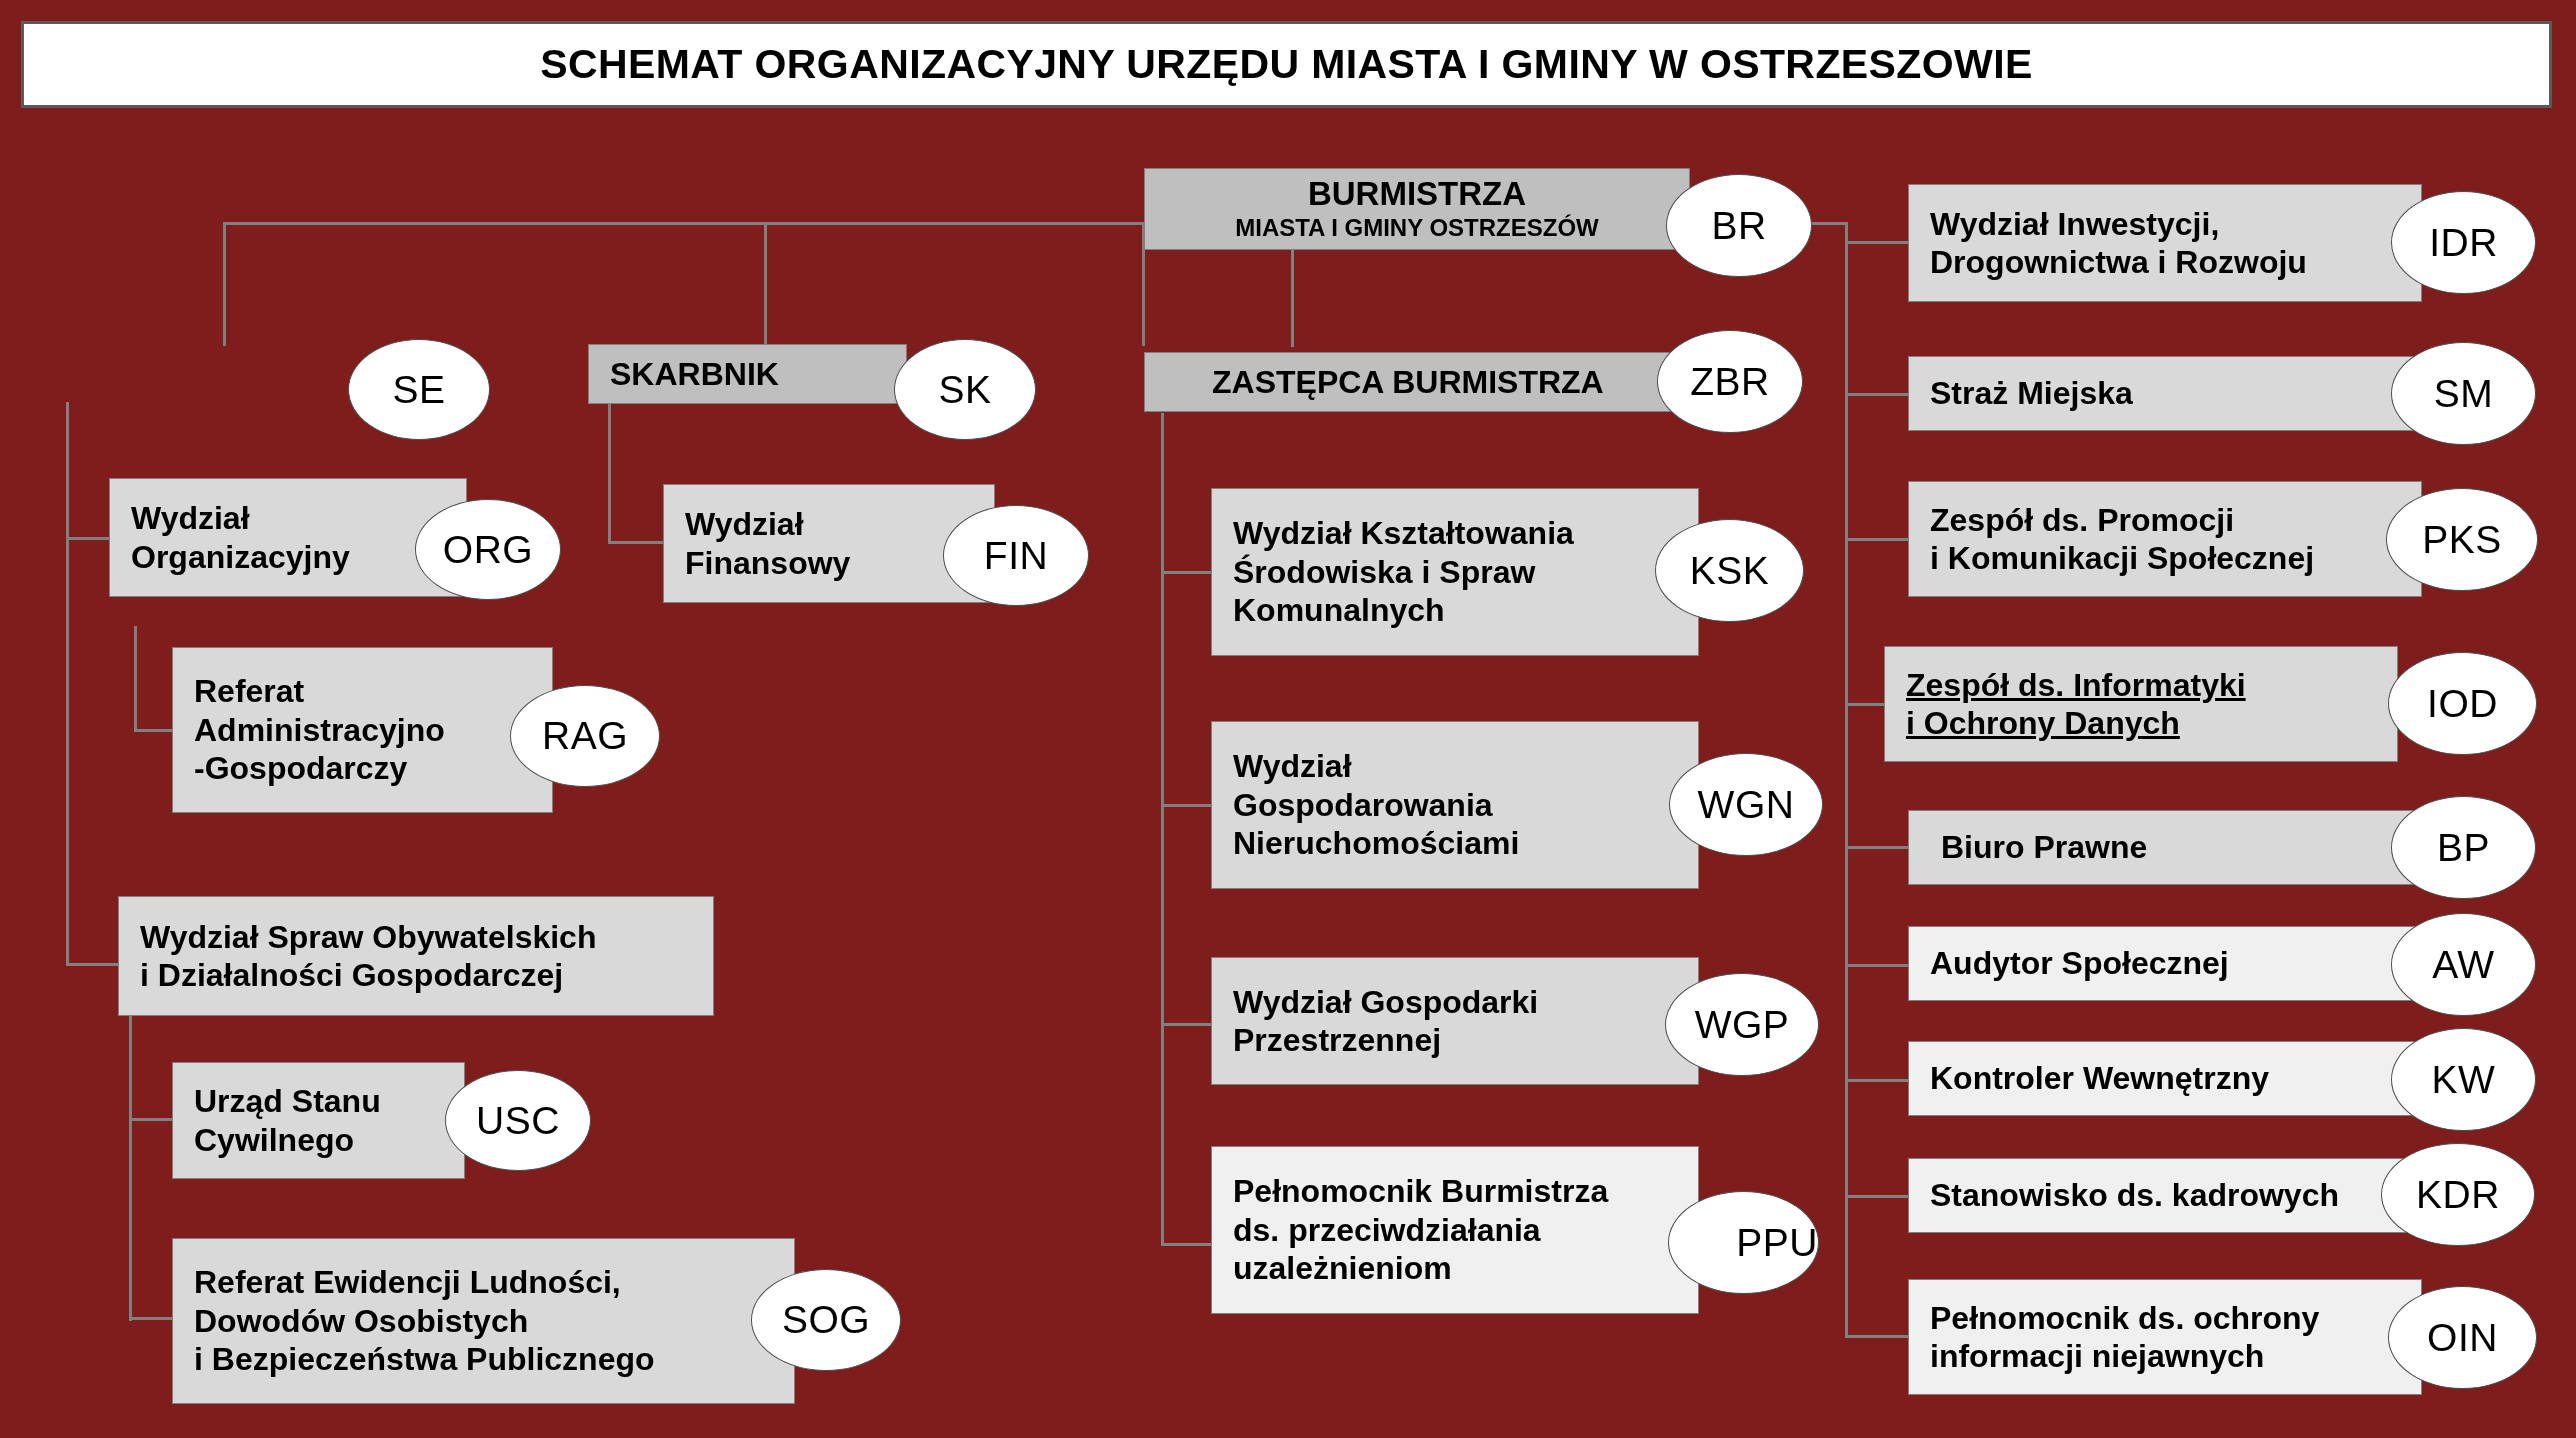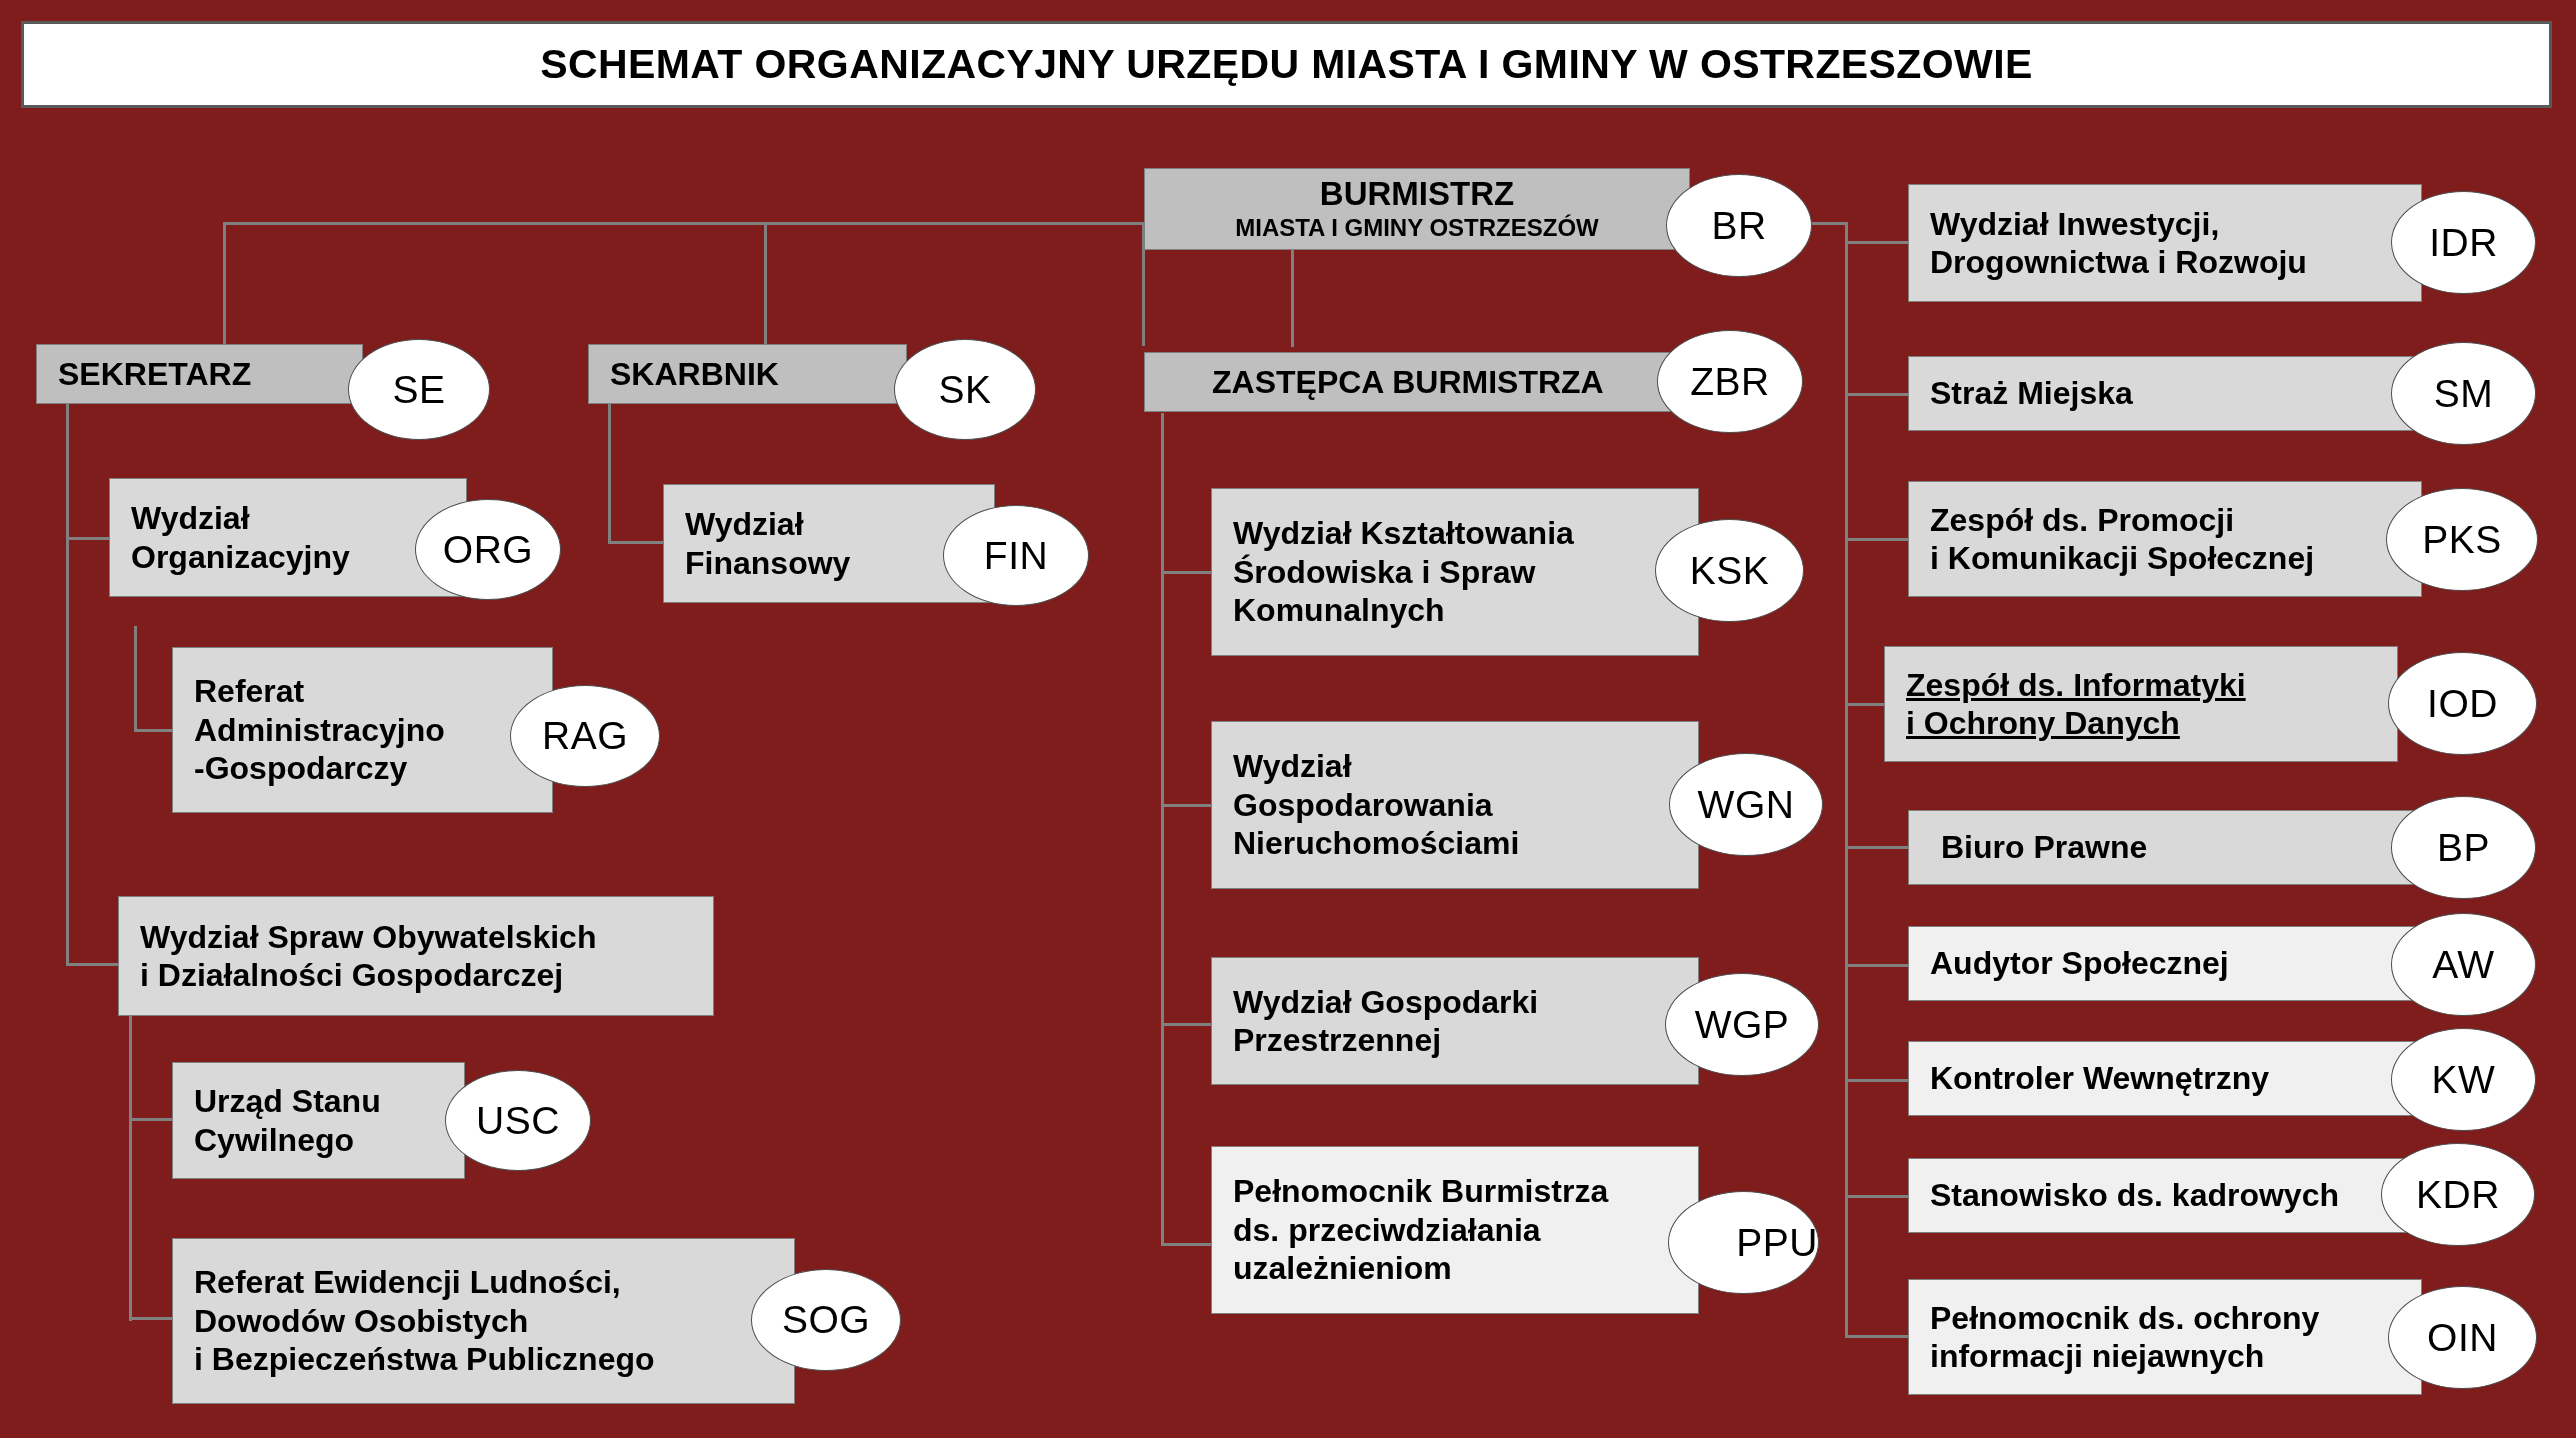--- a/index.html
+++ b/index.html
@@ -121,31 +121,28 @@
   <div class="ln h" style="left:1845px; top:538px; width:63px;"></div>
   <div class="ln h" style="left:1845px; top:703px; width:63px;"></div>
   <div class="ln h" style="left:1845px; top:846px; width:63px;"></div>
   <div class="ln h" style="left:1845px; top:964px; width:63px;"></div>
   <div class="ln h" style="left:1845px; top:1079px; width:63px;"></div>
   <div class="ln h" style="left:1845px; top:1195px; width:63px;"></div>
   <div class="ln h" style="left:1845px; top:1335px; width:63px;"></div>
 
   <div class="node fill-dark center" style="left:1144px; top:168px; width:546px; height:82px;">
     <div class="label" style="font-size:0;">
-      <span style="display:block;font-size:33px;line-height:1.18;">BURMISTRZ</span>
+      <span style="display:block;font-size:33px;line-height:1.18;">BURMISTRZA</span>
       <span style="display:block;font-size:24px;line-height:1.20;">MIASTA I GMINY OSTRZESZÓW</span>
     </div>
   </div>
   <div class="bubble" style="left:1666px; top:174px; width:146px; height:103px;">
     <span>BR</span>
   </div>
 
-  <div class="node fill-dark" style="left:36px; top:344px; width:327px; height:60px;">
-    <span class="label" style="font-size:32px;">SEKRETARZ</span>
-  </div>
   <div class="bubble" style="left:348px; top:339px; width:142px; height:101px;">
     <span>SE</span>
   </div>
 
   <div class="node fill-dark" style="left:588px; top:344px; width:319px; height:60px;">
     <span class="label" style="font-size:32px;">SKARBNIK</span>
   </div>
   <div class="bubble" style="left:894px; top:339px; width:142px; height:101px;">
     <span>SK</span>
   </div>

